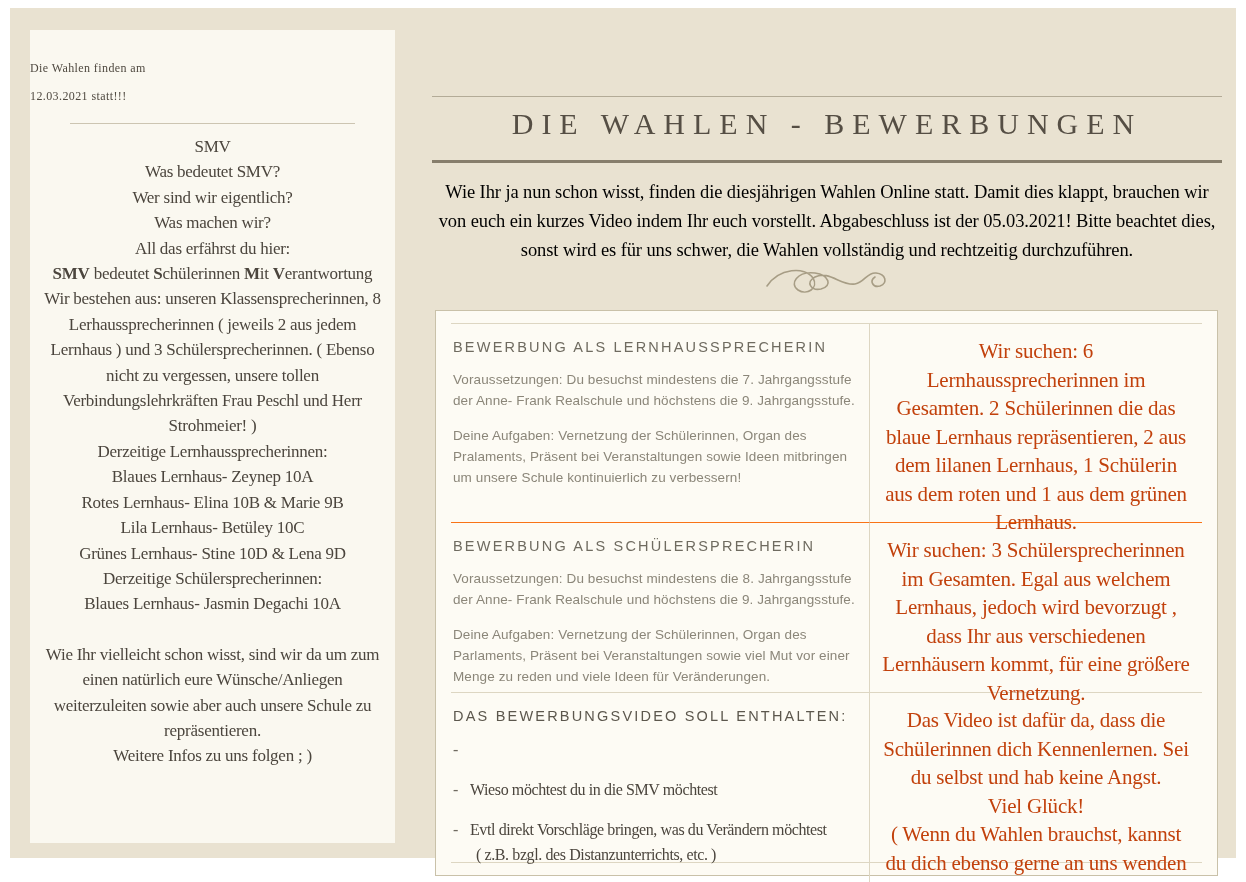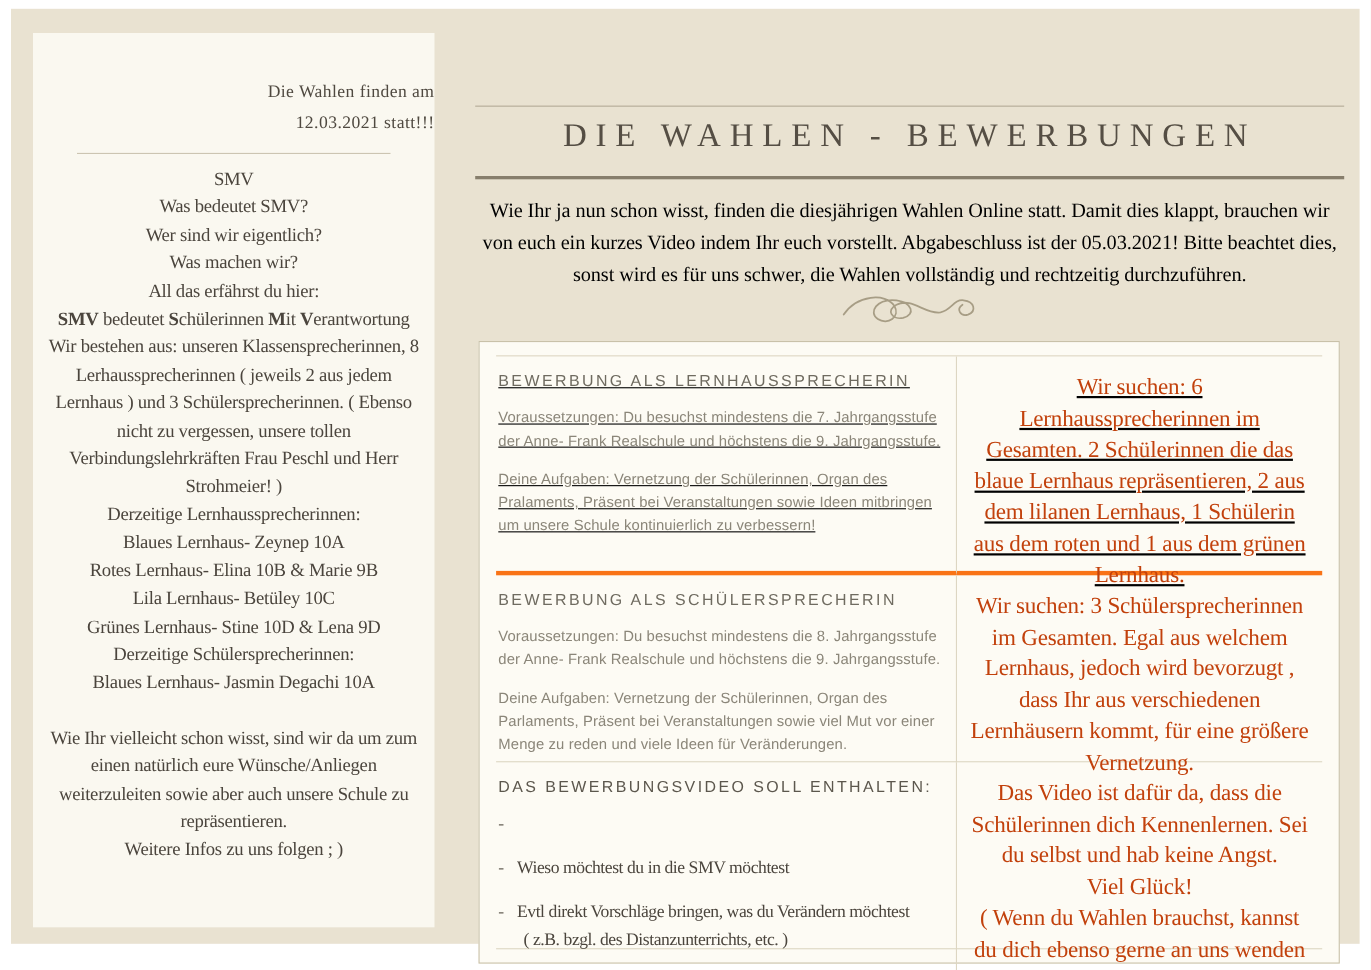--- a/index.html
+++ b/index.html
@@ -3,21 +3,21 @@
 <meta charset="utf-8">
 <style>
   * { margin:0; padding:0; box-sizing:border-box; }
   html,body { width:1246px; height:882px; background:#ffffff; }
   body { font-family:"Liberation Serif", serif; position:relative; overflow:hidden; }
 
   .slide { position:absolute; left:10px; top:8px; width:1226px; height:850px; background:#e9e2d1; }
 
   
   .card { position:absolute; left:20px; top:22px; width:365px; height:813px; background:#faf8f0; color:#4b453d; }
-  .card-head { padding-top:40px; text-align:right; font-size:16px; line-height:28px; color:#4f4940; letter-spacing:.4px; }
+  .card-head { padding-top:24px; text-align:left; font-size:12px; line-height:28px; color:#4f4940; letter-spacing:.4px; }
   .card-divider { width:285px; margin:13px auto 10px auto; border:none; border-top:1px solid #ccc5b2; }
   .card-body { padding:0 9px; text-align:center; font-size:17px; line-height:25.4px; letter-spacing:-0.25px; }
   .sb-line, .sb-para { text-align:center; }
   .sb-spacer { height:25px; }
   .bold { font-weight:bold; }
 
   
   .main { position:absolute; left:422px; top:0; width:790px; height:850px;margin-top:38px; }
   .rule-thin  { position:absolute; top:50px; left:0; width:790px; border:none; border-top:1px solid #b3ab97; }
   .main-title { position:absolute; top:61px; left:0; width:790px; text-align:center;
@@ -27,21 +27,21 @@
            font-size:18.5px; line-height:29px; color:#000000; letter-spacing:-0.1px; }
   .flourish { position:absolute; top:212px; left:325px; width:140px; height:46px; }
 
   
   .box { position:absolute; top:264px; left:3px; width:783px; height:566px;
          background:#fdfbf4; border:1px solid #c9c1a9; padding:12px 15px; }
   .box-inner { width:100%; height:100%; border-top:1px solid #ddd6c2; border-bottom:1px solid #ddd6c2;
                display:grid; grid-template-columns:419px 1fr; grid-template-rows:199px 170px 1fr; }
   .cell-l { border-right:1px solid #ddd6c2; padding:15px 10px 0 2px; }
   .cell-r { padding:13px 12px 0 12px; text-align:center; }
-  .row1 { border-bottom:4px solid #f97316;text-decoration:underline; }
+  .row1 { border-bottom:1px solid #f97316; }
   .row2 { border-bottom:1px solid #ddd6c2; }
 
   .sec-heading { font-family:"Liberation Sans", sans-serif; font-size:14.5px; letter-spacing:2.2px;
                  color:#6f6b60; margin-bottom:14px; }
   .sec-heading.dark { color:#5c574d; }
   .sec-p { font-family:"Liberation Sans", sans-serif; font-size:13.5px; line-height:21px;
            color:#8b8679; margin-bottom:14px; letter-spacing:.1px; }
   .aside-p { font-size:21px; line-height:28.5px; color:#c2410c; letter-spacing:-0.2px; }
 
   .bullet { display:flex; font-size:16px; line-height:23px; color:#4b453d;

